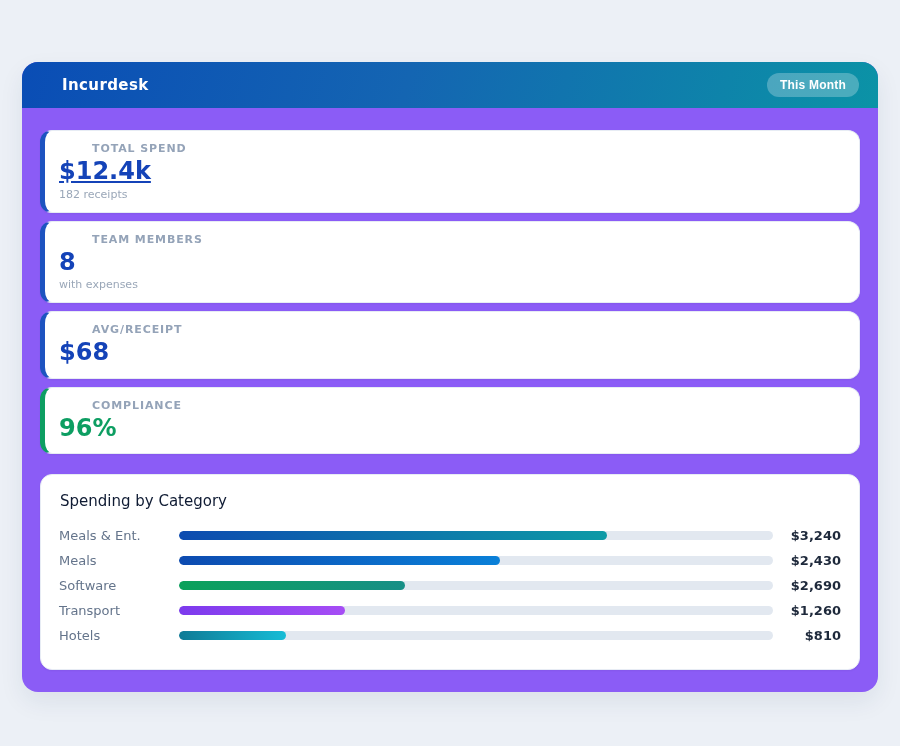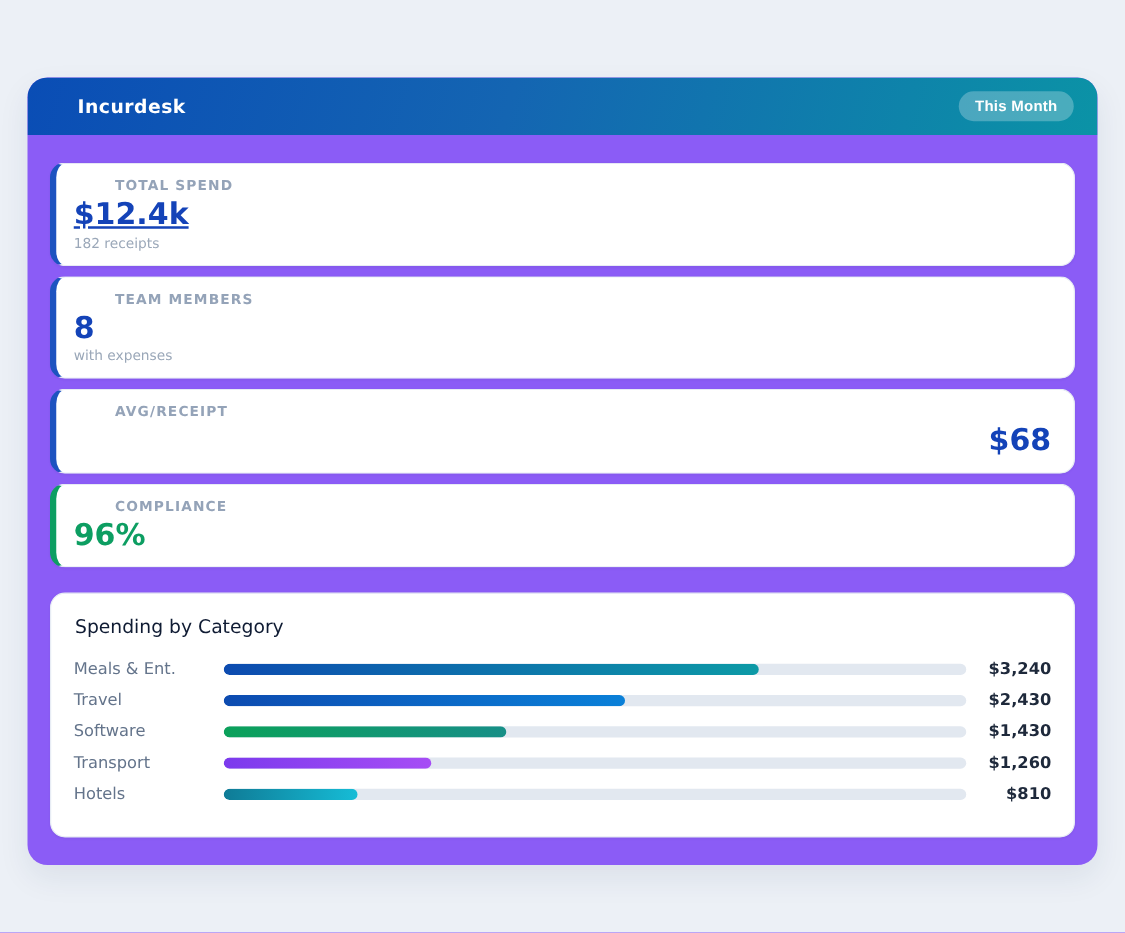--- a/index.html
+++ b/index.html
@@ -136,53 +136,53 @@
     </div>
 
     <div class="stat-card" style="border-left-color: rgb(29, 83, 192);">
       <div class="stat-label">TEAM MEMBERS</div>
       <div class="stat-value" style="color: rgb(20, 67, 184);">8</div>
       <div class="stat-sub">with expenses</div>
     </div>
 
     <div class="stat-card" style="border-left-color: rgb(29, 83, 192);">
       <div class="stat-label">AVG/RECEIPT</div>
-      <div class="stat-value" style="color: rgb(20, 67, 184); text-align: right;">$68</div>
+      <div class="stat-value" style="color: rgb(20, 67, 184);">$68</div>
 
     </div>
 
     <div class="stat-card" style="border-left-color: rgb(13, 158, 98);">
       <div class="stat-label">COMPLIANCE</div>
       <div class="stat-value" style="color: rgb(13, 158, 98);">96%</div>
 
     </div>
 
     <div class="chart-card">
       <div class="chart-title">Spending by Category</div>
       <div class="chart-rows" id="chart-rows">
           <div class="crow">
             <span class="clabel">Meals &amp; Ent.</span>
             <div class="track" style="background: rgb(226, 232, 240);">
               <div class="fill" style="width: 72%; background: linear-gradient(90deg, rgb(13, 75, 176), rgb(13, 154, 166));"></div>
             </div>
             <span class="cvalue">$3,240</span>
           </div>
           <div class="crow">
-            <span class="clabel">Travel</span>
+            <span class="clabel">Meals</span>
             <div class="track" style="background: rgb(226, 232, 240);">
               <div class="fill" style="width: 54%; background: linear-gradient(90deg, rgb(13, 75, 176), rgb(10, 128, 216));"></div>
             </div>
             <span class="cvalue">$2,430</span>
           </div>
           <div class="crow">
             <span class="clabel">Software</span>
             <div class="track" style="background: rgb(226, 232, 240);">
               <div class="fill" style="width: 38%; background: linear-gradient(90deg, rgb(11, 161, 90), rgb(23, 143, 135));"></div>
             </div>
-            <span class="cvalue">$1,430</span>
+            <span class="cvalue">$2,690</span>
           </div>
           <div class="crow">
             <span class="clabel">Transport</span>
             <div class="track" style="background: rgb(226, 232, 240);">
               <div class="fill" style="width: 28%; background: linear-gradient(90deg, rgb(124, 58, 237), rgb(166, 77, 245));"></div>
             </div>
             <span class="cvalue">$1,260</span>
           </div>
           <div class="crow">
             <span class="clabel">Hotels</span>

